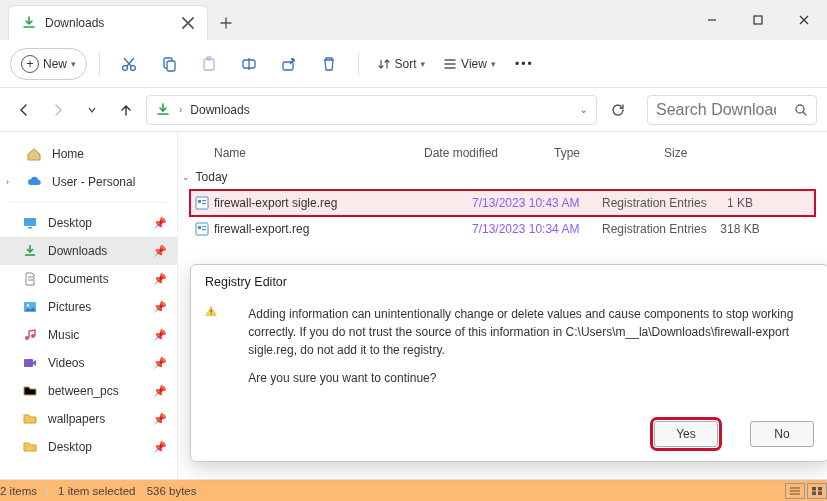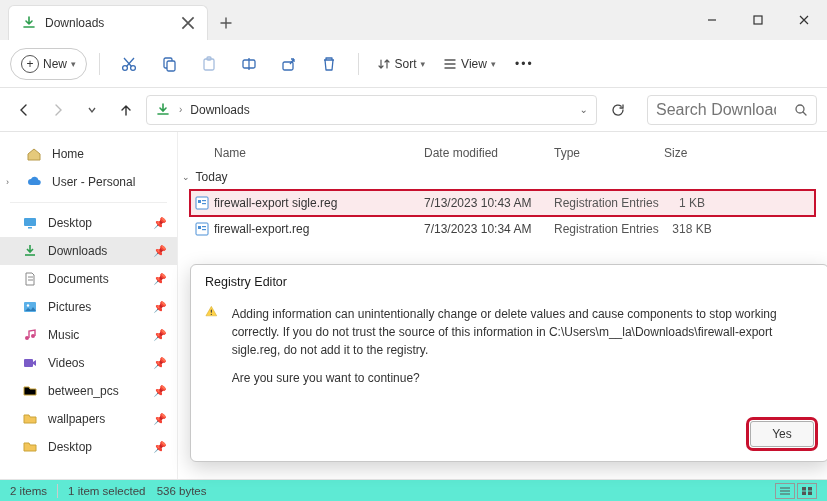--- a/index.html
+++ b/index.html
@@ -45,36 +45,36 @@
   .side-item.active { background:#eaeaea; }
   .side-sep { height:1px; background:#eee; margin: 6px 10px; }
 
   .content { flex:1; position:relative; padding: 8px 12px; }
   .colheaders { display:flex; align-items:center; height:26px; color:#555; font-size:12px; padding-left: 24px;}
   .ch-name{width:210px;} .ch-date{width:130px;} .ch-type{width:110px;} .ch-size{width:56px;text-align:left;}
   .group { display:flex; align-items:center; gap:6px; color:#333; font-size:12px; margin: 4px 0 6px -8px;}
   .group .gchev{font-size:9px;color:#666;}
   .row { display:flex; align-items:center; height:26px; padding-left:24px; font-size:12px; position:relative;}
   .row .fic{width:16px;height:16px; position:absolute; left:4px; display:flex;align-items:center;justify-content:center;}
-  .row .c-name{width:210px;} .row .c-date{width:130px;color:#404040;} .row .c-type{width:110px;color:#555;} .row .c-size{width:56px;text-align:center;color:#555;}
+  .row .c-name{width:210px;} .row .c-date{width:130px;color:#8b5cf6;margin-left:48px;} .row .c-type{width:110px;color:#555;} .row .c-size{width:56px;text-align:center;color:#555;}
   .row.selected { outline:2px solid #c8102e; outline-offset:-1px; background:#fbeaec;}
 
   
   .dialog { position:absolute; left:12px; right:-2px; top:132px; background:#fff; border:1px solid #c8c8c8; border-radius:6px; box-shadow:0 6px 20px rgba(0,0,0,.18); padding: 0; }
   .dlg-title { padding:10px 14px 6px; font-size:12.5px; color:#1a1a1a;}
-  .dlg-body { display:flex; padding: 10px 14px 14px; gap:14px; }
+  .dlg-body { display:flex; padding: 10px 14px 14px; gap:31px; }
   .warn { width:28px;height:28px; }
   .dlg-text { font-size:12px; color:#333; line-height:1.5; }
   .dlg-text p{margin-bottom:10px;}
   .dlg-foot { display:flex; justify-content:flex-end; gap:12px; padding:10px 14px 14px;}
   .dbtn { min-width:64px; height:26px; border:1px solid #aeaeae; background:#f7f7f7; border-radius:3px; font-size:12px; display:flex;align-items:center;justify-content:center;margin-left:20px;}
   .dbtn.hl { outline:3px solid #c8102e; outline-offset:1px; }
 
   
-  .status { height:22px; border-top:1px solid #e4e4e4; background:#5eead4; display:flex; align-items:center; padding:0 10px; font-size:11.5px; color:#444; gap:4px;}
+  .status { height:22px; border-top:1px solid #e4e4e4; background:#fdba74; display:flex; align-items:center; padding:0 0; font-size:11.5px; color:#444; gap:4px;}
   .status .ssep{width:1px;height:14px;background:#ccc;margin:0 6px;}
   .status .viewbtns{margin-left:auto;display:flex;gap:2px;}
   .vbtn{width:20px;height:16px;border:1px solid #999;display:flex;align-items:center;justify-content:center;}
 
   svg { display:block; }
 </style>
 </head>
 <body>
 
 <div class="titlebar">
@@ -392,20 +392,23 @@
         </div>
         <div class="dlg-text">
           <p>Adding information can unintentionally change or delete values and cause components to stop working correctly. If you do not trust the source of this information in C:\Users\m__la\Downloads\firewall-export sigle.reg, do not add it to the registry.</p>
           <p>Are you sure you want to continue?</p>
         </div>
       </div>
       <div class="dlg-foot">
         <div class="dbtn hl">
             <span>Yes</span>
           </div>
+        <div class="dbtn">
+            <span>No</span>
+          </div>
       </div>
     </div>
 
   </div>
 </div>
 
 <div class="status">
   <span>2 items</span>
   <span class="ssep"></span>
   <span>1 item selected</span>

